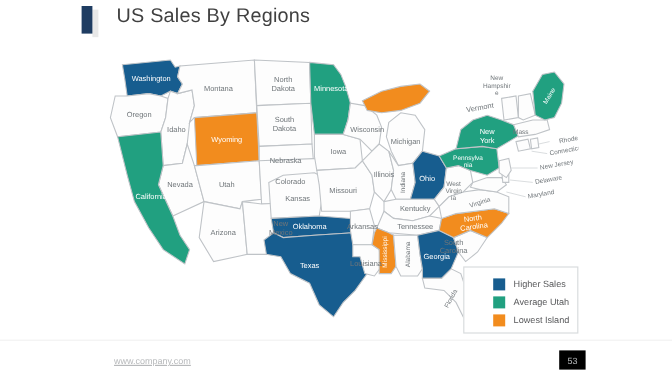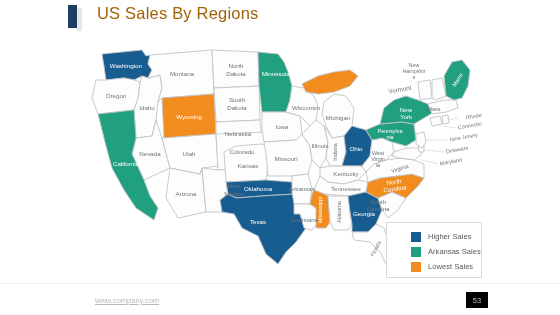--- a/index.html
+++ b/index.html
@@ -31,21 +31,21 @@
   #title-accent-shadow {
     position: absolute;
     left: 77px; top: 8px;
     width: 5px; height: 23px;
     background: #e8e8e8;
   }
   #page-title {
     position: absolute;
     left: 97px; top: 4px;
     font-size: 16.5px;
-    color: #a16207;
+    color: #404040;
     letter-spacing: 0.2px;
     white-space: nowrap;
   }
 
   
   #map-area {
     position: absolute;
     left: 62px; top: 42px;
     width: 420px; height: 235px;
   }
@@ -246,25 +246,25 @@
 </svg>
 </div>
 
 <div id="legend">
   <div class="legend-row">
     <span class="legend-swatch" style="background:#175d8f"></span>
     <span class="legend-text">Higher Sales</span>
   </div>
   <div class="legend-row">
     <span class="legend-swatch" style="background:#21a080"></span>
-    <span class="legend-text">Arkansas Sales</span>
+    <span class="legend-text">Average Utah</span>
   </div>
   <div class="legend-row">
     <span class="legend-swatch" style="background:#f28c1e"></span>
-    <span class="legend-text">Lowest Sales</span>
+    <span class="legend-text">Lowest Island</span>
   </div>
 </div>
 
 <div id="footer-rule"></div>
 <div id="footer-url">www.company.com</div>
 <div id="page-number-box">
   <span id="page-number">53</span>
 </div>
 
 </body></html>

